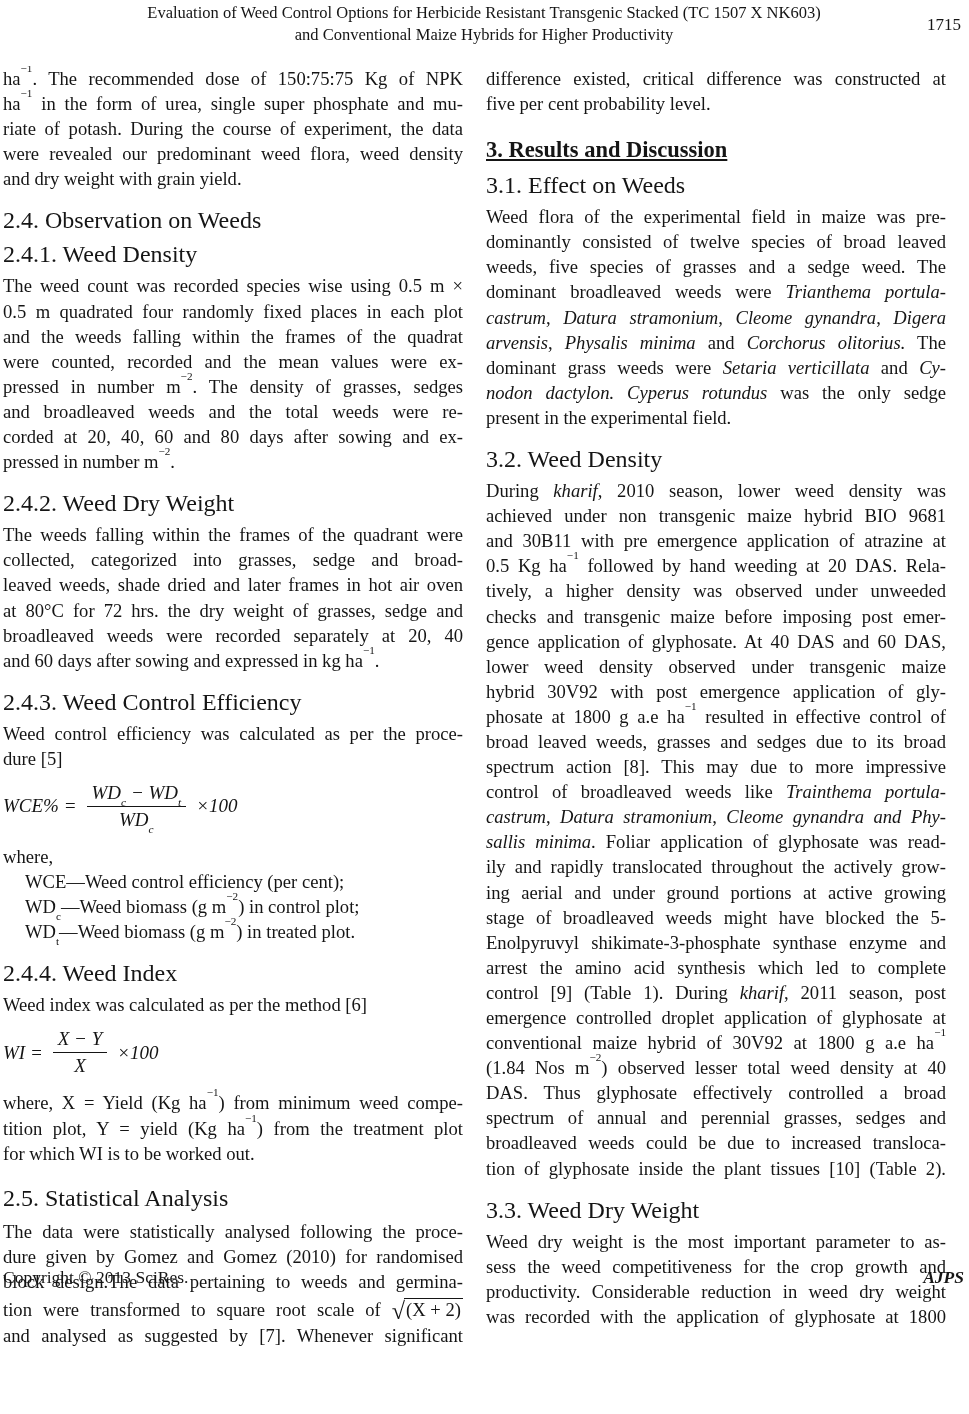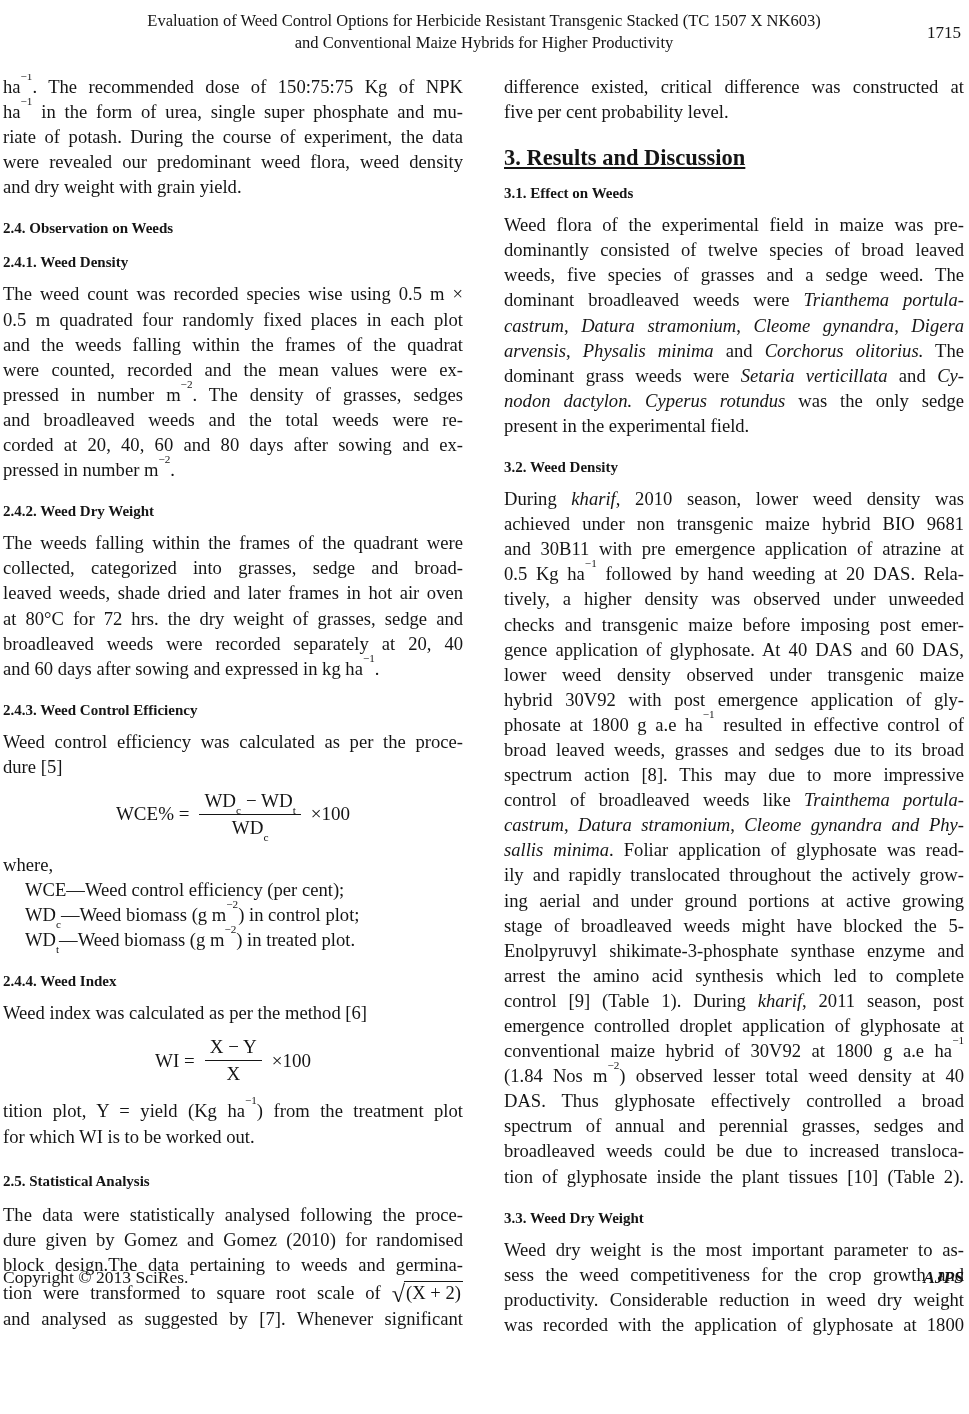--- a/index.html
+++ b/index.html
@@ -1,49 +1,49 @@
 <!DOCTYPE html>
 <html><head>
 <meta charset="utf-8">
 <style>
   *{margin:0;padding:0;box-sizing:border-box}
   html,body{background:#ffffff}
   body{width:969px;height:1414px;position:relative;overflow:hidden;
        color:#151515;font-family:"Liberation Serif","DejaVu Serif",serif;}
-  .page{position:relative;width:969px;height:1302px;padding:8px 4px 0 3px;}
+  .page{position:relative;width:969px;height:1302px;padding:0 4px 0 3px;}
 
   
   .hdr{position:relative;width:100%;padding:2px 0 0 0;}
   .hdr-title{width:100%;text-align:center;font-size:16.5px;line-height:21.5px;padding:0 60px;}
   .page-num{position:absolute;top:2px;right:4px;font-size:17px;margin-top:13px;}
 
   
-  .columns{display:flex;gap:41px;margin-top:21px;height:1298px;overflow:hidden;}
+  .columns{display:flex;gap:23px;margin-top:21px;height:1298px;overflow:hidden;}
   .col{width:460px;flex:0 0 460px;}
 
   
   .para{font-size:18.6px;}
   .line{text-align:justify;text-align-last:justify;line-height:25.1px;white-space:nowrap;}
   .line.last{text-align-last:left;}
   .line{white-space:normal;}
   sup{font-size:0.60em;line-height:0;position:relative;top:-0.52em;}
   sub{font-size:0.60em;line-height:0;position:relative;top:0.22em;}
   .it{font-style:italic}
   .bd{font-weight:normal}
 
   
-  .h-sub{font-size:15px;font-weight:bold;line-height:25px;}
+  .h-sub{font-size:24px;font-weight:normal;line-height:25px;}
   .h-main{font-size:22.5px;font-weight:bold;line-height:28px;text-decoration:underline;}
   .mt-sec{margin-top:17px;margin-bottom:6px;}
   .mt-sm{margin-top:9px;margin-bottom:6px;}
   .mt-big{margin-top:20px;margin-bottom:8px;}
 
   
-  .formula{display:flex;justify-content:center;align-items:center;
-           font-size:19px;margin:11px 0 13px 0;}
+  .formula{display:flex;align-items:center;
+           font-size:19px;margin:11px 0 13px 0;font-style:italic;}
   .frac{display:inline-flex;flex-direction:column;align-items:center;margin:0 10px;}
   .f-num{padding:0 5px 2px 5px;border-bottom:1.5px solid #151515;line-height:22px;}
   .f-den{padding-top:2px;line-height:22px;}
   .f-lhs,.f-rhs{line-height:22px;}
 
   
   .where-defs .line{padding-left:22px;}
 
   
   .sqrt{display:inline-block;padding-top:3px;}
@@ -134,20 +134,21 @@
       <div class="formula">
         <span class="f-lhs"><span>WI = </span></span>
         <span class="frac">
           <span class="f-num"><span>X − Y</span></span>
           <span class="f-den"><span>X</span></span>
         </span>
         <span class="f-rhs"><span> ×100</span></span>
       </div>
 
       <div class="para">
+          <div class="line"><span>where, X = Yield (Kg ha</span><sup>−1</sup><span>) from minimum weed compe-</span></div>
           <div class="line"><span>tition plot, Y = yield (Kg ha</span><sup>−1</sup><span>) from the treatment plot</span></div>
           <div class="line last"><span>for which WI is to be worked out.</span></div>
         </div>
 
       <div class="h-sub mt-big">2.5. Statistical Analysis</div>
       <div class="para">
           <div class="line"><span>The data were statistically analysed following the proce-</span></div>
           <div class="line"><span>dure given by Gomez and Gomez (2010) for randomised</span></div>
           <div class="line"><span>block design.The data pertaining to weeds and germina-</span></div>
           <div class="line"><span>tion were transformed to square root scale of  </span><span class="sqrt"><span class="rad">√</span><span class="radicand">(X + 2)</span></span></div>

